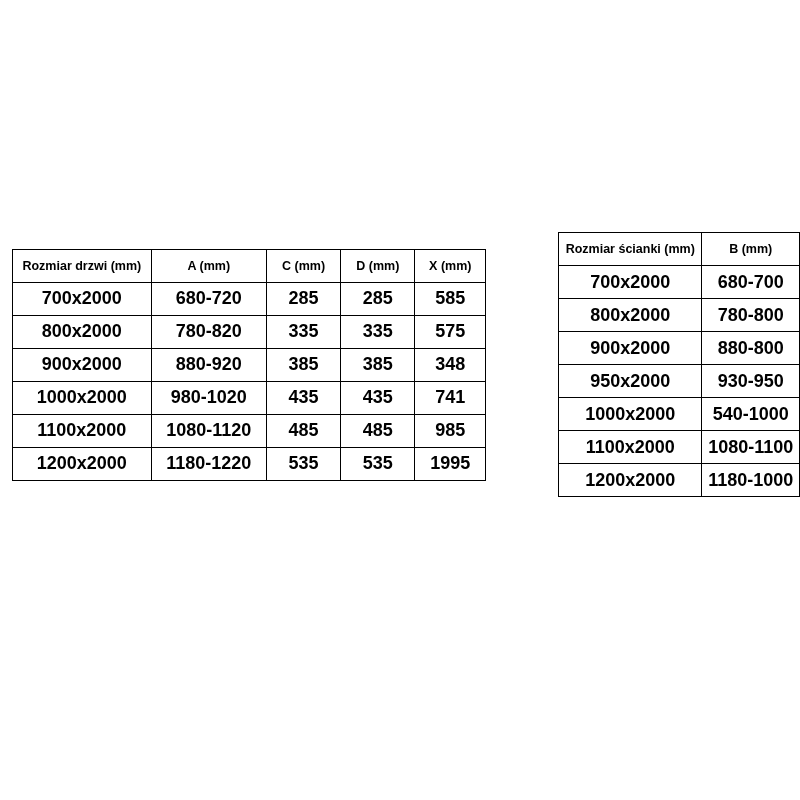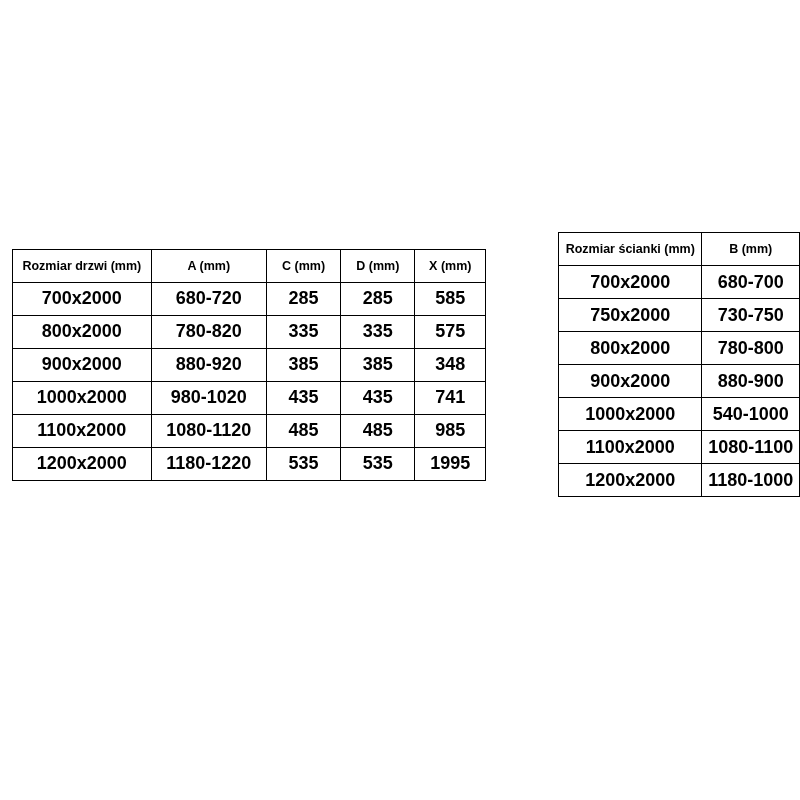--- a/index.html
+++ b/index.html
@@ -141,30 +141,30 @@
           <th>Rozmiar ścianki (mm)</th>
           <th>B (mm)</th>
         </tr>
       </thead>
       <tbody>
         <tr>
           <td>700x2000</td>
           <td>680-700</td>
         </tr>
         <tr>
-          <td>750x2000</td>
-          <td>730-750</td>
-        </tr>
-        <tr>
           <td>800x2000</td>
           <td>780-800</td>
         </tr>
         <tr>
           <td>900x2000</td>
-          <td>880-900</td>
+          <td>880-800</td>
+        </tr>
+        <tr>
+          <td>950x2000</td>
+          <td>930-950</td>
         </tr>
         <tr>
           <td>1000x2000</td>
           <td>540-1000</td>
         </tr>
         <tr>
           <td>1100x2000</td>
           <td>1080-1100</td>
         </tr>
         <tr>

